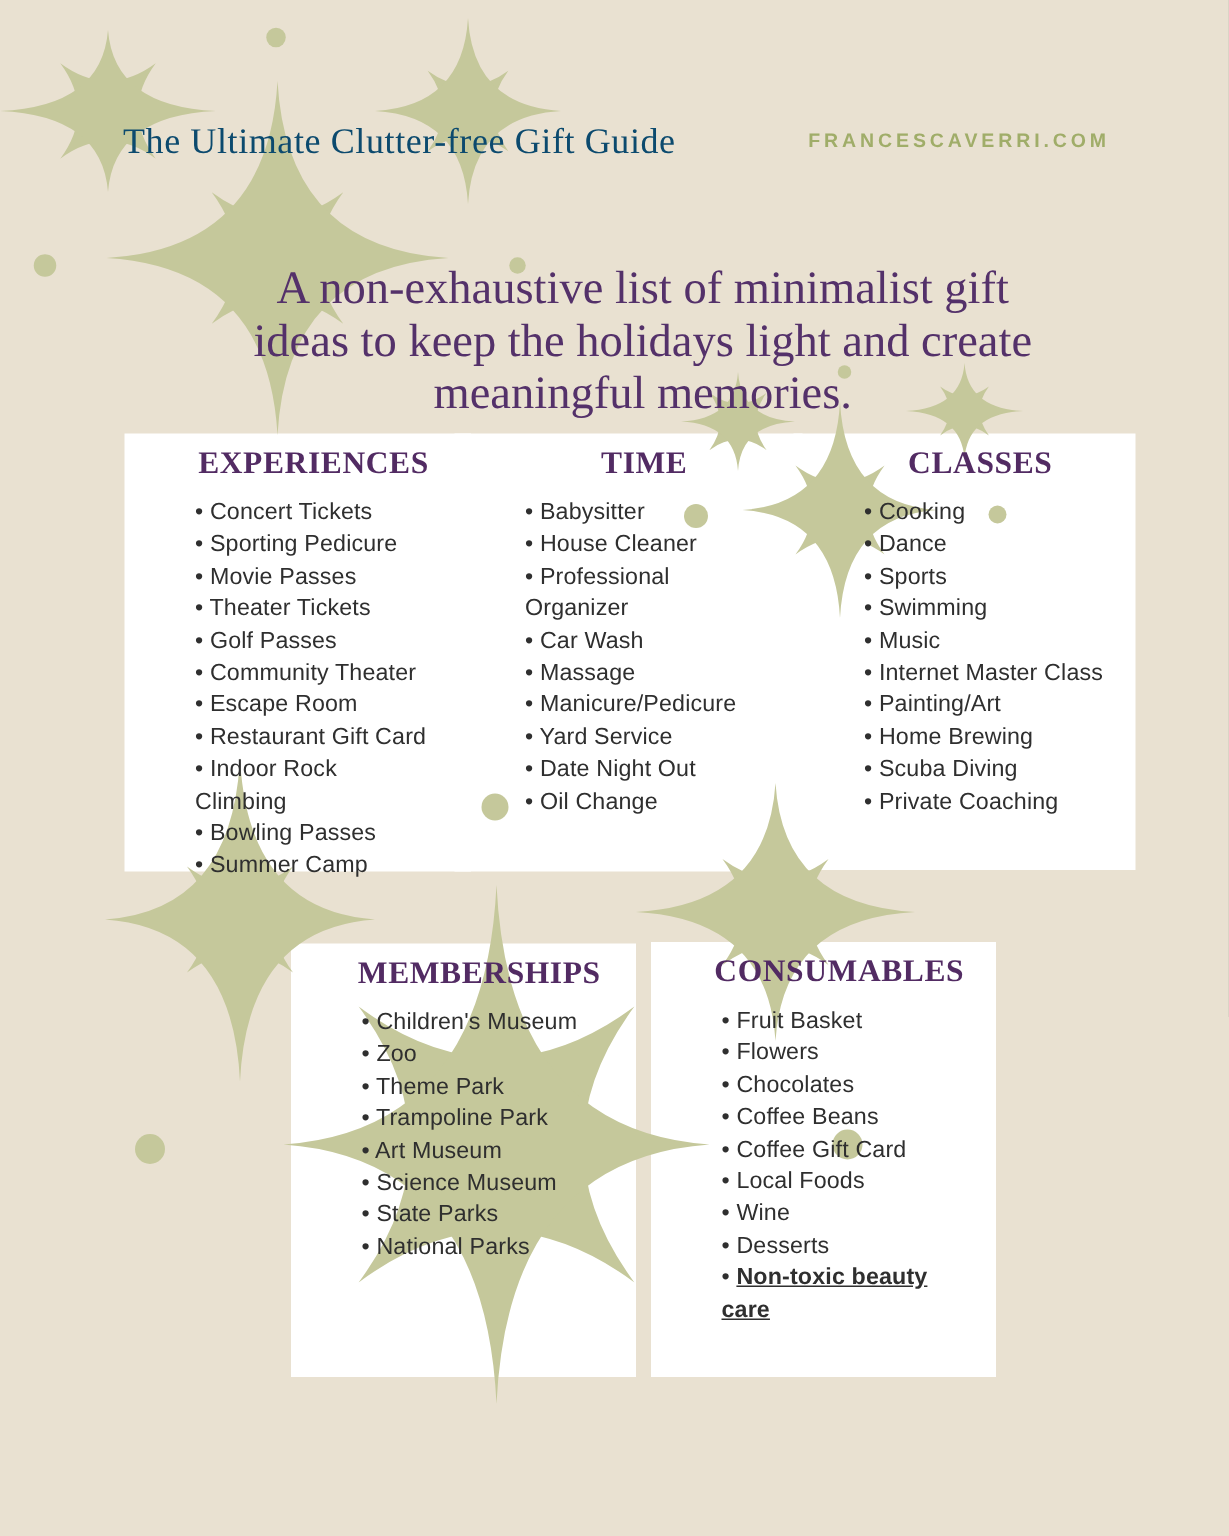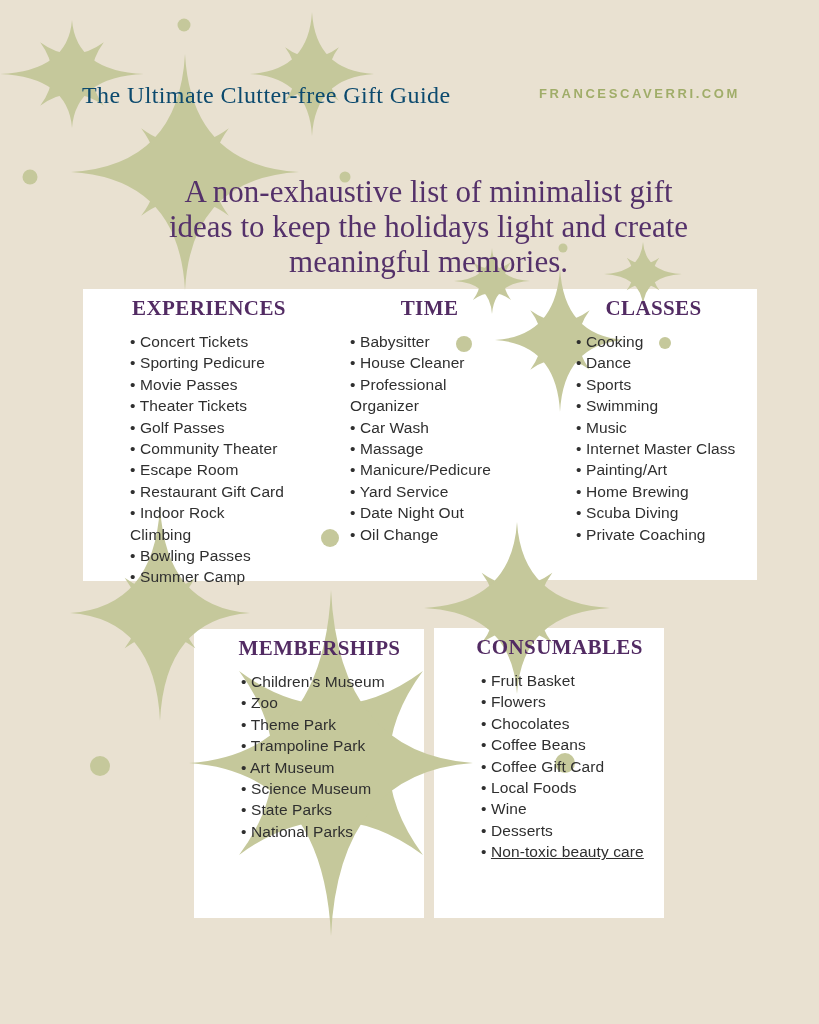--- a/index.html
+++ b/index.html
@@ -47,21 +47,21 @@
     font-size:21px;line-height:27px;font-weight:bold;
     color:#522b63;letter-spacing:.4px;
   }
   .items{
     margin-top:9px;padding:0 14px 0 26px;
     font-size:15.5px;line-height:21.4px;color:#2f2f2f;
     letter-spacing:.1px;
   }
   .item{white-space:pre-line;}
   .item::before{content:"• ";}
-  .item.underline span{text-decoration:underline;}
+  .item.underline span{text-decoration:underline;font-weight:bold;}
   
   .card.experiences {left:83px; top:289px;width:210px;height:292px;}
   .card.time        {left:303px;top:289px;width:211px;height:292px;}
   .card.classes     {left:529px;top:289px;width:207px;height:291px;}
   .card.memberships {left:194px;top:629px;width:209px;height:289px;}
   .card.consumables {left:418px;top:628px;width:209px;height:290px;margin-left:16px;}
 </style>
 </head>
 <body>
 

